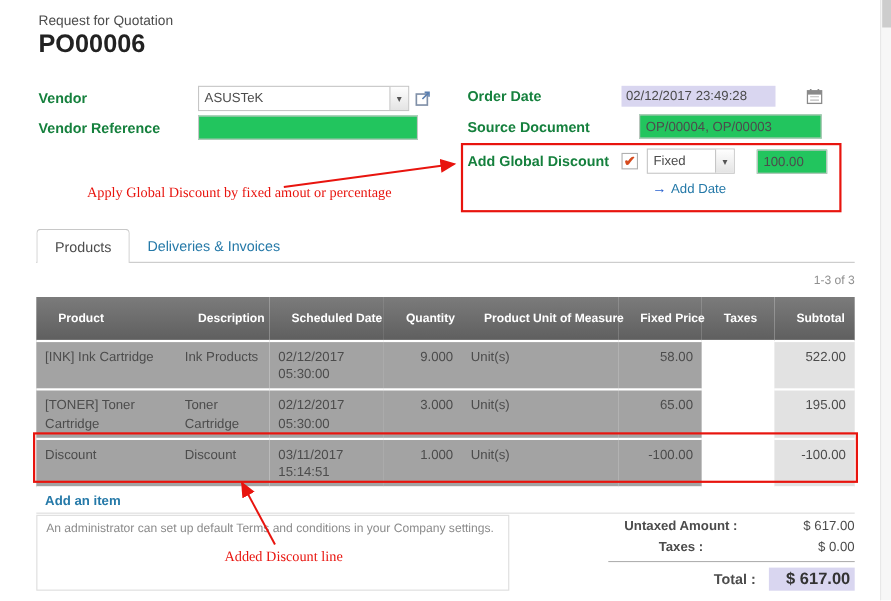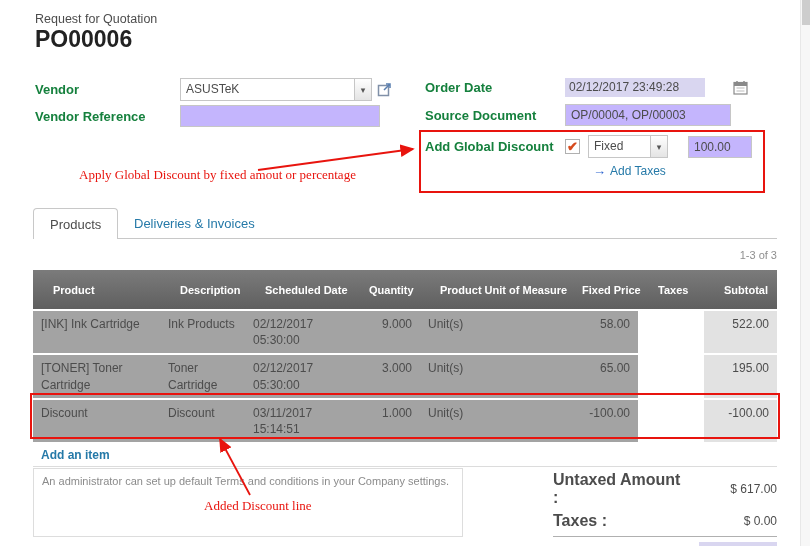--- a/index.html
+++ b/index.html
@@ -22,21 +22,21 @@
   .field-label { font-weight: 700; font-size: 13px; color: #15803d; }
   .lbl-left  { width: 145px; }
   .lbl-right { width: 140px; }
 
   .selectbox { display: flex; align-items: stretch; background: #fff; border: 1px solid #c6c6c6; height: 23px; }
   .sel-text { flex: 1; font-size: 12px; padding: 3px 5px; color: #4c4c4c; white-space: nowrap; overflow: hidden; }
   .sel-btn { width: 17px; border-left: 1px solid #c6c6c6; background: linear-gradient(#fefefe,#e4e4e4);
              display: flex; align-items: center; justify-content: center; font-size: 9px; color: #555; }
 
   input.txt { border: 1px solid #c6c6c6; height: 22px; font-size: 12px; padding: 2px 5px;
-              font-family: "Liberation Sans", sans-serif; color: #4c4c4c; background: #c4b5fd; }
+              font-family: "Liberation Sans", sans-serif; color: #4c4c4c; background: #22c55e; }
   .gray-text { color: #7d7d7d; }
 
   .date-value { width: 140px; height: 19px; background: #d9d6f0; font-size: 12px;
                 padding: 2px 4px; color: #4c4c4c; white-space: nowrap; }
 
   .icon-btn { display: inline-flex; align-items: center; justify-content: center; }
 
   .checkbox { width: 15px; height: 15px; border: 1px solid #b0b0b0; background: #fff;
               display: flex; align-items: center; justify-content: center; }
   .checkmark { color: #d64b1e; font-size: 13px; line-height: 13px; font-weight: 700; }
@@ -68,21 +68,21 @@
 
   .add-item { width: 744px; padding: 4px 8px; font-size: 12px; font-weight: 700;
               color: #2579a8; border-bottom: 1px solid #dcdcdc; background: #fff; cursor: pointer; }
 
   
   .terms-box { left: 33px; top: 468px; width: 430px; height: 69px; border: 1px solid #ddd; }
   .terms-text { padding: 6px 8px; font-size: 11px; color: #8b8b8b; white-space: nowrap; overflow: hidden; }
 
   .totals { left: 553px; top: 471px; width: 224px; }
   .totals-row { display: flex; align-items: center; margin-bottom: 5px; }
-  .totals-label { flex: 1; text-align: left; font-weight: 700; font-size: 16px; padding-right: 12px; }
+  .totals-label { flex: 1; text-align: center; font-weight: 700; font-size: 12px; padding-right: 12px; }
   .totals-value { width: 80px; text-align: right; font-size: 12px; }
   .totals-divider { border-top: 1px solid #b0b0b0; margin: 6px 0 5px 0; }
   .total-row { display: flex; align-items: center; }
   .total-label { flex: 1; text-align: right; font-weight: 700; font-size: 13px; padding-right: 12px; }
   .total-value { min-width: 78px; text-align: right; font-size: 15px; font-weight: 700;
                  background: #d9d6f0; padding: 2px 4px; color: #333; }
 
   
   .anno-layer { left: 0; top: 0; width: 810px; height: 546px; pointer-events: none; z-index: 50; }
   .anno-text { position: absolute; color: #e8140e; font-family: "Liberation Serif", serif;
@@ -127,40 +127,40 @@
       <rect x="1" y="2.5" width="13" height="11.5" fill="#fff" stroke="#8a8a8a" stroke-width="1.2"></rect>
       <rect x="1" y="2.5" width="13" height="3.5" fill="#8a8a8a"></rect>
       <line x1="4" y1="1" x2="4" y2="4" stroke="#8a8a8a" stroke-width="1.5"></line>
       <line x1="11" y1="1" x2="11" y2="4" stroke="#8a8a8a" stroke-width="1.5"></line>
       <line x1="3.5" y1="8" x2="11.5" y2="8" stroke="#bbb" stroke-width="1"></line>
       <line x1="3.5" y1="11" x2="11.5" y2="11" stroke="#bbb" stroke-width="1"></line>
     </svg>
   </span>
 </div>
 
-<div class="abs field-row" style="left:425px; top:104px;">
+<div class="abs field-row" style="left:425px; top:104px;gap:16px;">
   <span class="field-label lbl-right">Source Document</span>
   <input class="txt gray-text" style="width: 166px;" value="OP/00004, OP/00003">
 </div>
 
 <div class="abs field-row" style="left:425px; top:135px;">
   <span class="field-label lbl-right">Add Global Discount</span>
   <div class="checkbox">
     <span class="checkmark">✔</span>
   </div>
   <div class="selectbox" style="width:80px; margin-left:8px;">
     <span class="sel-text">Fixed</span>
     <span class="sel-btn">▾</span>
   </div>
   <input class="txt" style="width: 64px; margin-left: 20px;" value="100.00">
 </div>
 
 <div class="abs add-line" style="left:593px; top:163px;">
   <span class="arrow-glyph">→</span>
-  <span>Add Taxes</span>
+  <span>Add Date</span>
 </div>
 
 <div class="abs tab-line"></div>
 <div class="abs tab-active">
   <span>Products</span>
 </div>
 <div class="abs tab-inactive">
   <span>Deliveries &amp; Invoices</span>
 </div>
 

